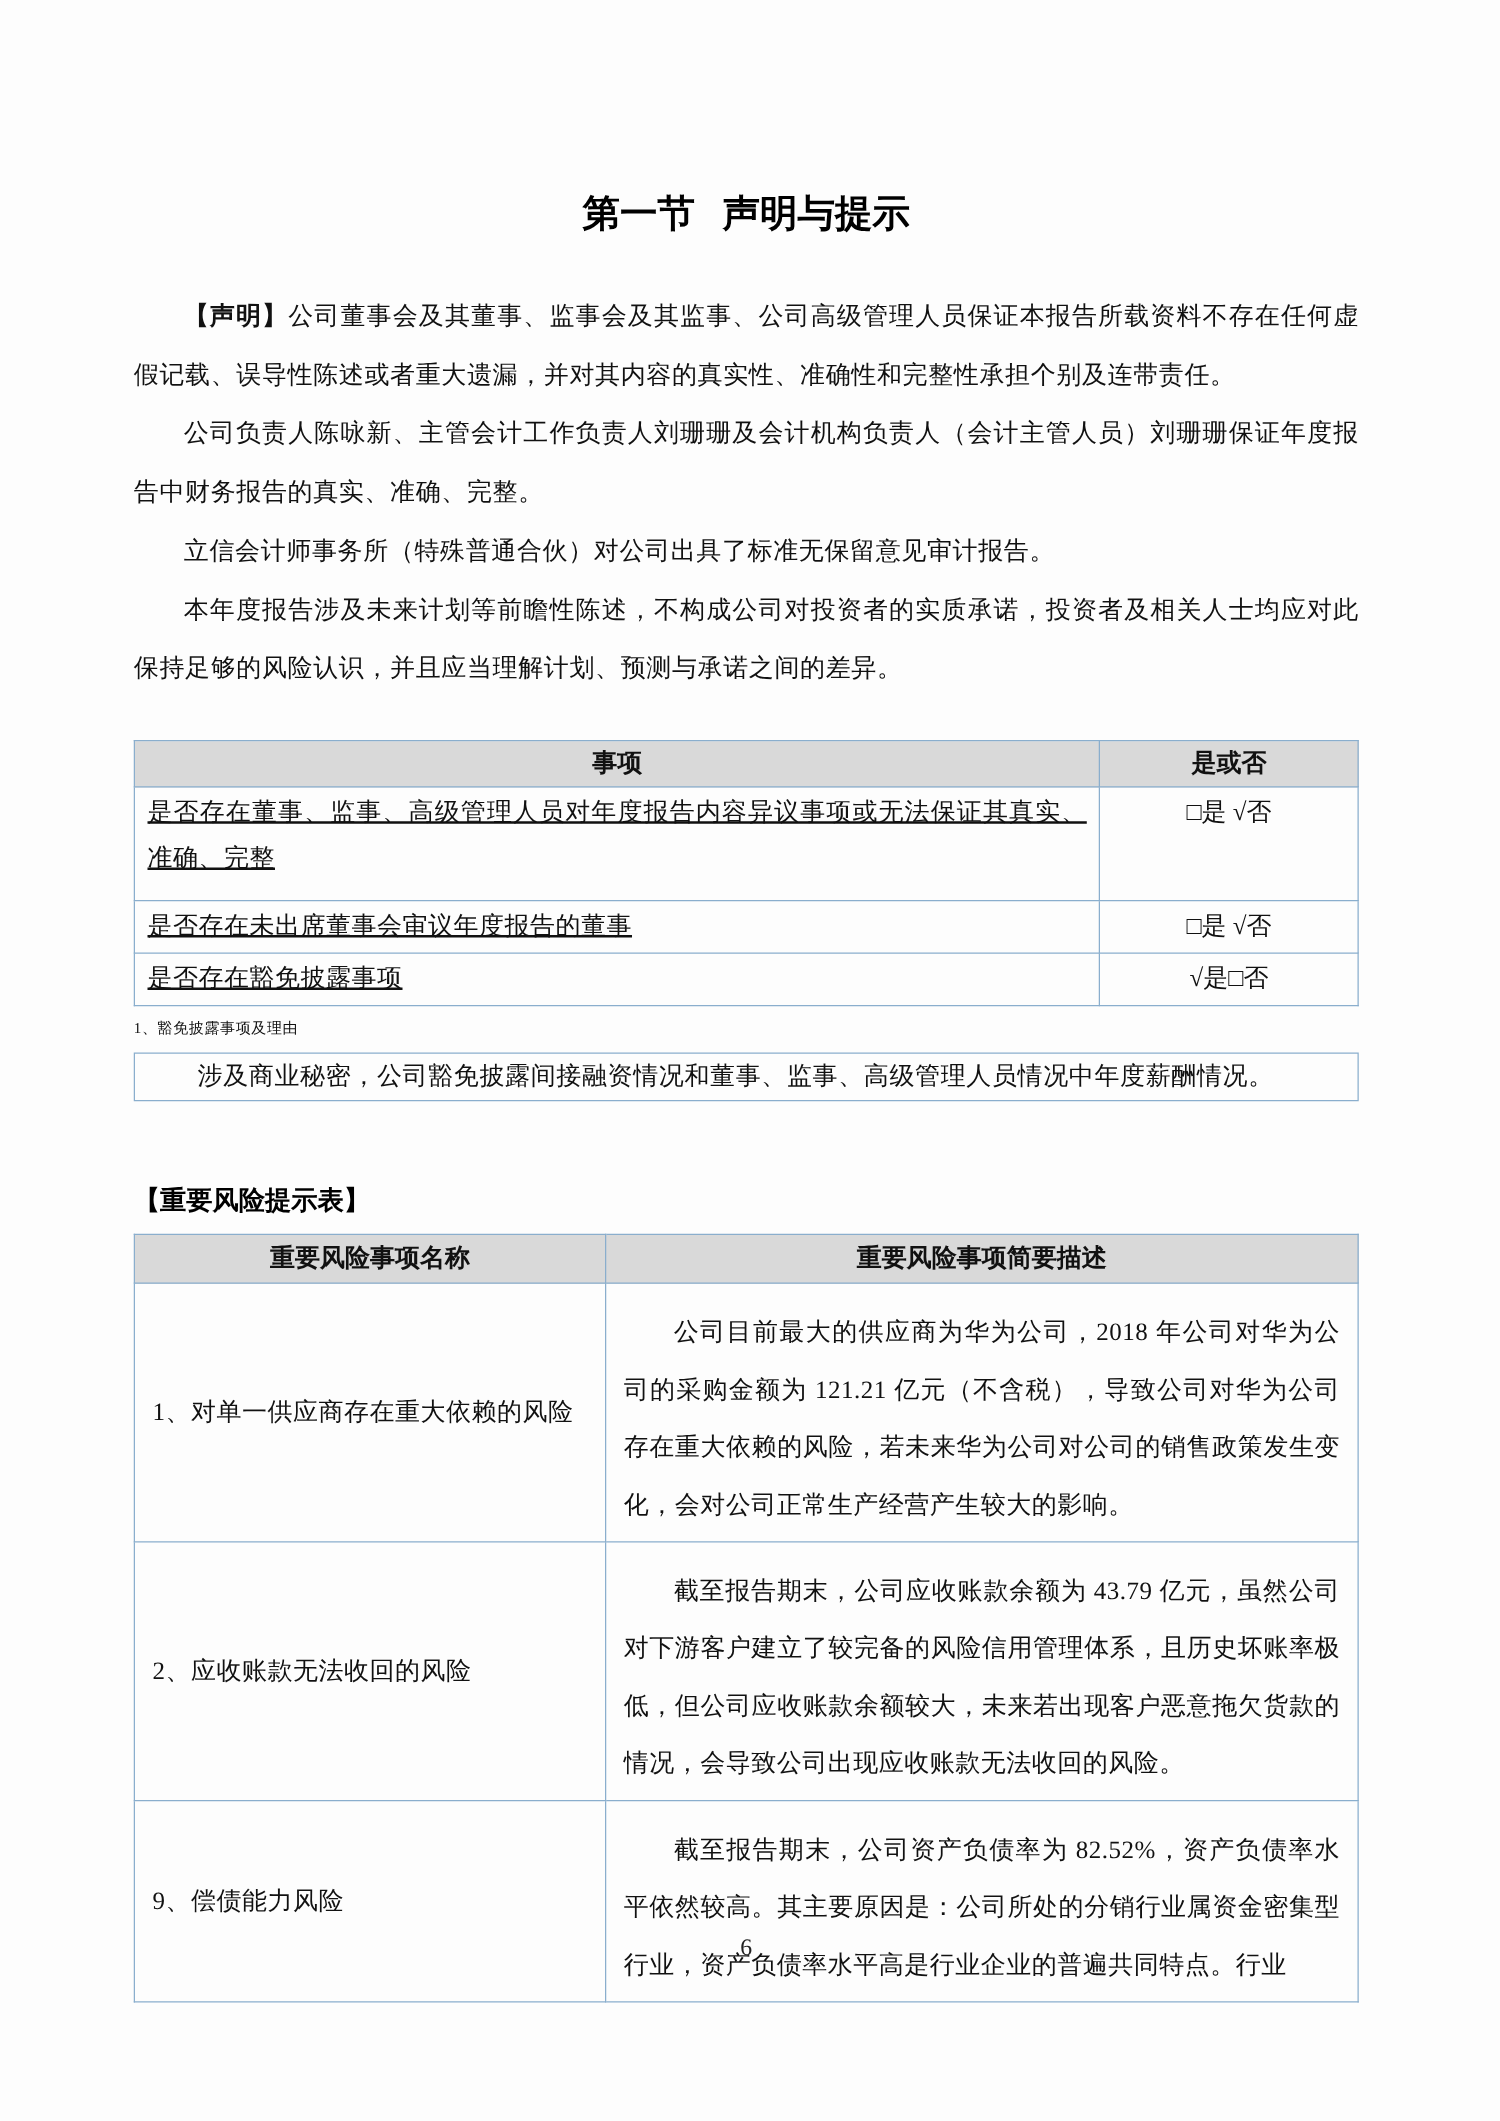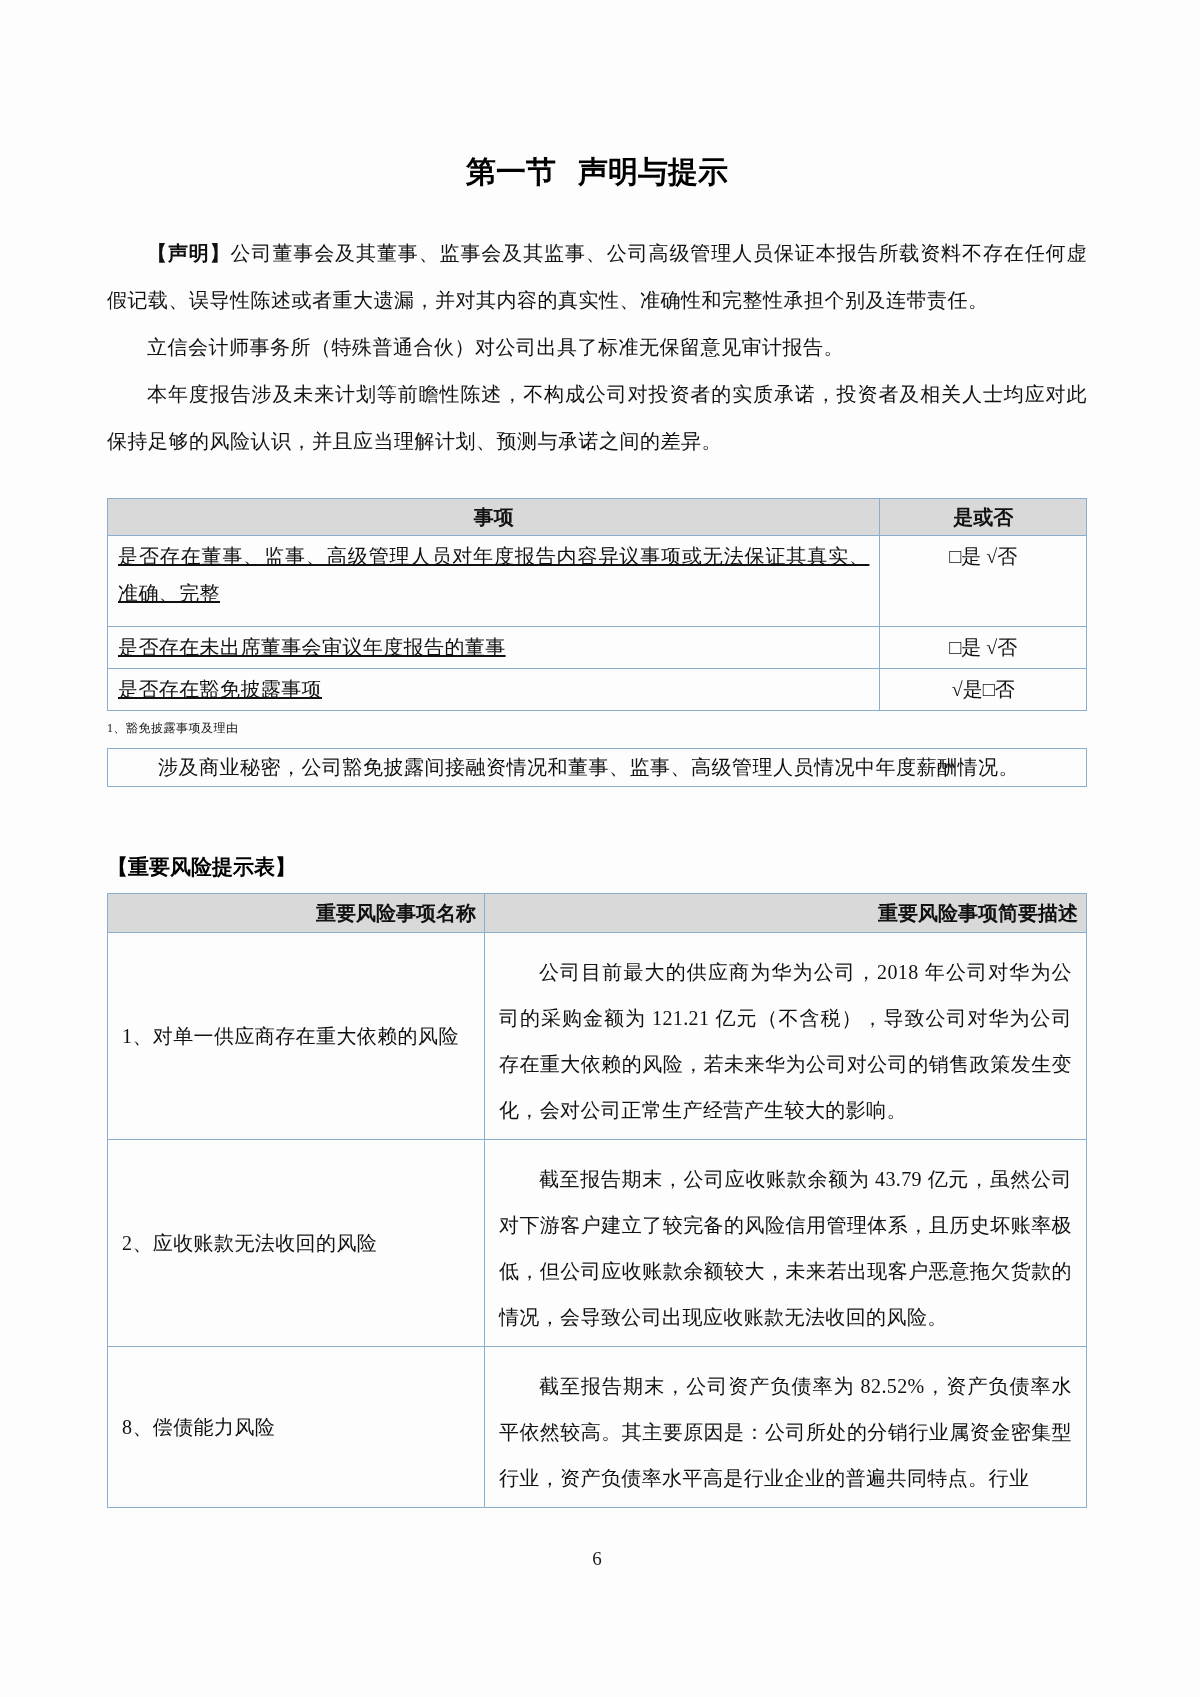--- a/index.html
+++ b/index.html
@@ -89,21 +89,21 @@
     line-height: 32px;
     color: #000;
   }
   .risk-table { margin-top: 10px; font-size: 20px; }
   .risk-table th, .risk-table td {
     border: 1.5px solid #8aaecd;
   }
   .risk-table th {
     background: #d9d9d9;
     font-weight: bold;
-    text-align: right;
+    text-align: center;
     line-height: 32px;
     padding: 3px 8px;
   }
   .risk-col1 { width: 38.5%; }
   .risk-col2 { width: 61.5%; }
   .risk-table td.risk-name {
     vertical-align: middle;
     padding: 4px 6px 4px 14px;
     line-height: 36px;
     letter-spacing: 0.4px;
@@ -133,20 +133,21 @@
 <div class="page">
   <div class="content">
 
     <h1 class="title">
       <span>第一节</span>
       <span>声明与提示</span>
     </h1>
 
     <div class="body-text">
       <p><b>【声明】</b><span>公司董事会及其董事、监事会及其监事、公司高级管理人员保证本报告所载资料不存在任何虚假记载、误导性陈述或者重大遗漏，并对其内容的真实性、准确性和完整性承担个别及连带责任。</span></p>
+      <p>公司负责人陈咏新、主管会计工作负责人刘珊珊及会计机构负责人（会计主管人员）刘珊珊保证年度报告中财务报告的真实、准确、完整。</p>
       <p>立信会计师事务所（特殊普通合伙）对公司出具了标准无保留意见审计报告。</p>
       <p>本年度报告涉及未来计划等前瞻性陈述，不构成公司对投资者的实质承诺，投资者及相关人士均应对此保持足够的风险认识，并且应当理解计划、预测与承诺之间的差异。</p>
     </div>
 
     <table class="yesno-table">
       <colgroup>
           <col class="yn-col1">
           <col class="yn-col2">
         </colgroup>
       <thead>
@@ -192,21 +193,21 @@
       <tbody>
         <tr>
           <td class="risk-name">1、对单一供应商存在重大依赖的风险</td>
           <td class="risk-desc">公司目前最大的供应商为华为公司，2018 年公司对华为公司的采购金额为 121.21 亿元（不含税），导致公司对华为公司存在重大依赖的风险，若未来华为公司对公司的销售政策发生变化，会对公司正常生产经营产生较大的影响。</td>
         </tr>
         <tr>
           <td class="risk-name">2、应收账款无法收回的风险</td>
           <td class="risk-desc">截至报告期末，公司应收账款余额为 43.79 亿元，虽然公司对下游客户建立了较完备的风险信用管理体系，且历史坏账率极低，但公司应收账款余额较大，未来若出现客户恶意拖欠货款的情况，会导致公司出现应收账款无法收回的风险。</td>
         </tr>
         <tr>
-          <td class="risk-name">8、偿债能力风险</td>
+          <td class="risk-name">9、偿债能力风险</td>
           <td class="risk-desc">截至报告期末，公司资产负债率为 82.52%，资产负债率水平依然较高。其主要原因是：公司所处的分销行业属资金密集型行业，资产负债率水平高是行业企业的普遍共同特点。行业</td>
         </tr>
       </tbody>
     </table>
 
   </div>
 
   <div class="page-number">6</div>
 </div>
 

